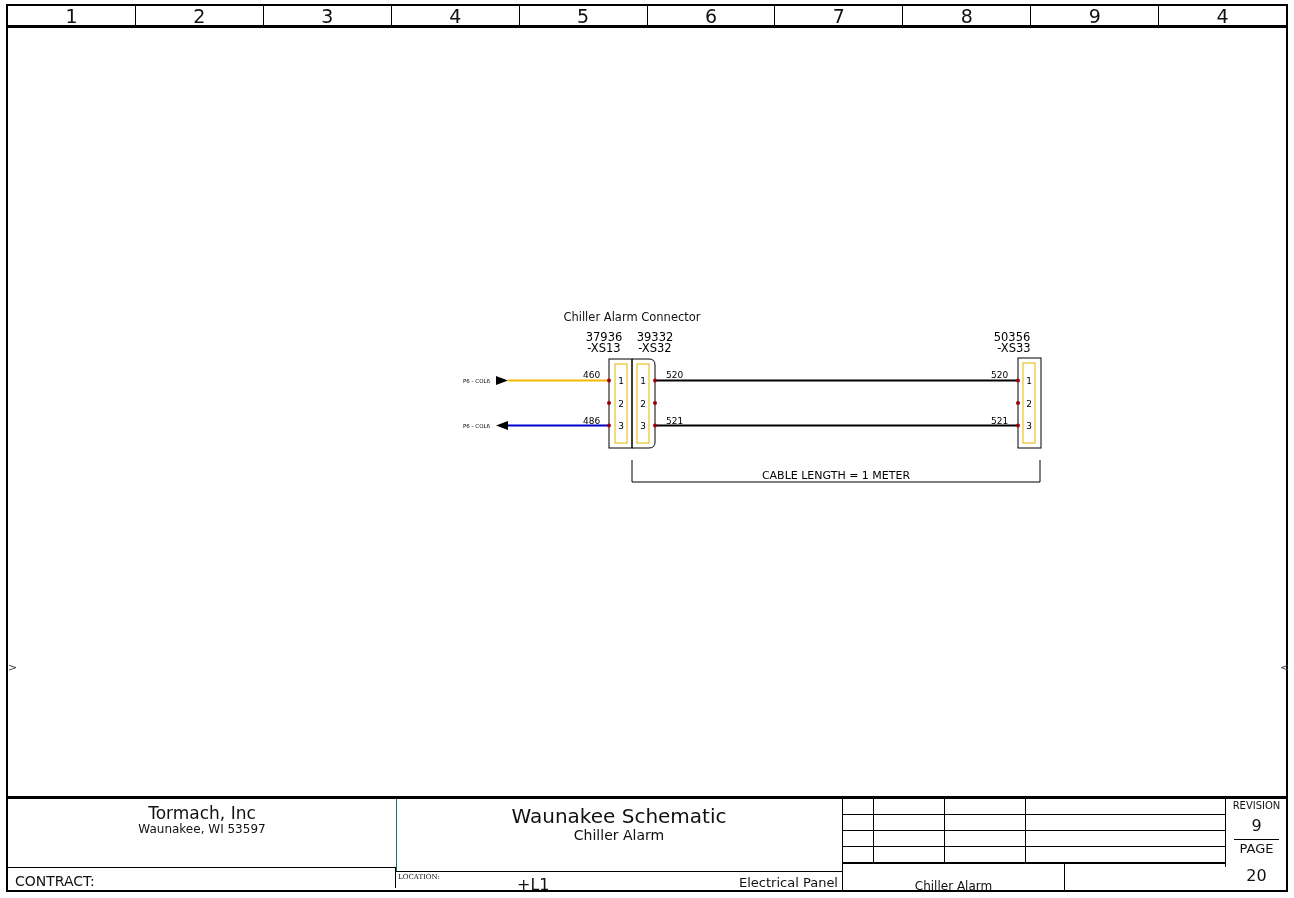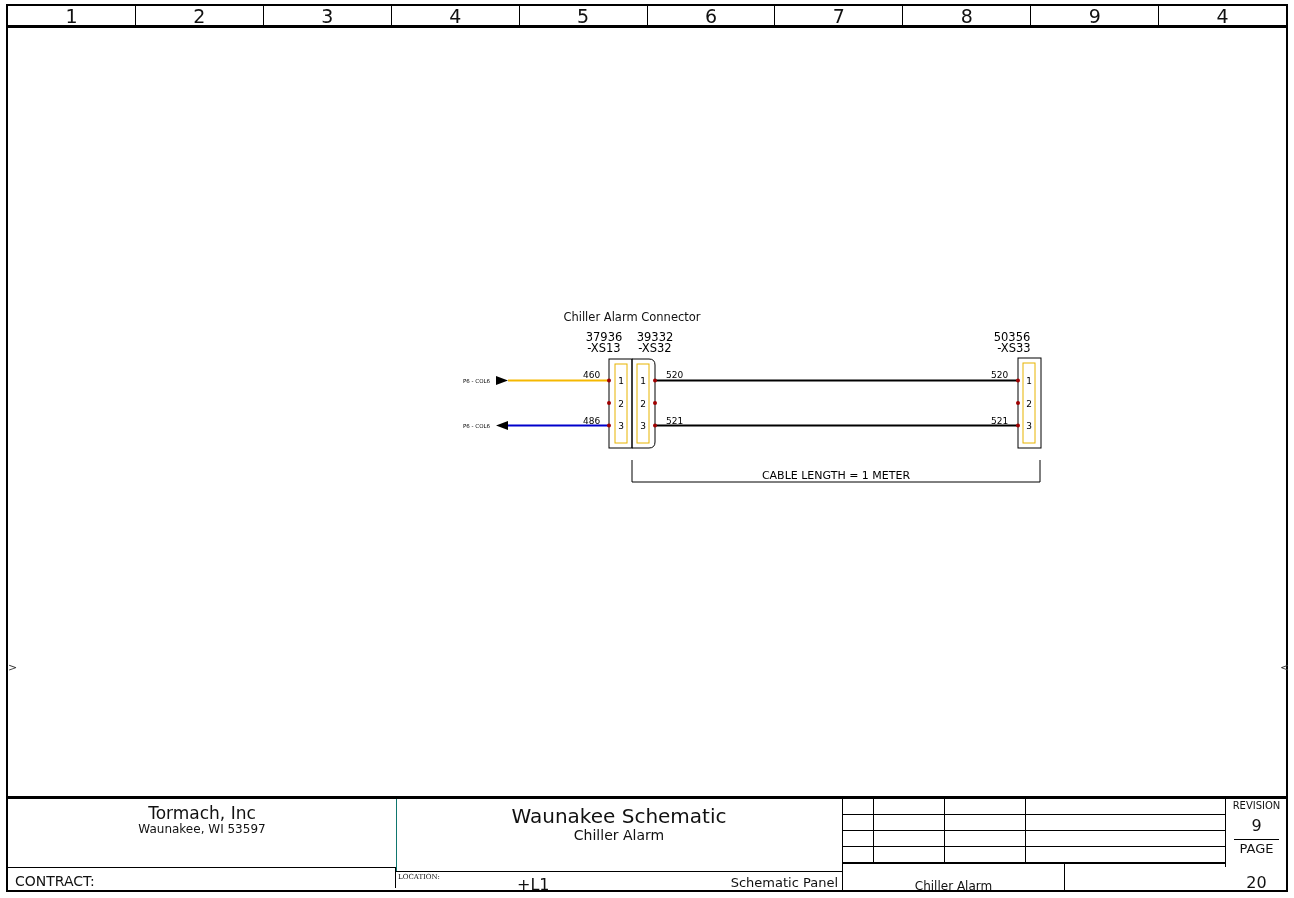--- a/index.html
+++ b/index.html
@@ -42,21 +42,21 @@
                border-top: 1px solid #000; box-sizing: border-box; }
   .tb-bottom .c1 { position: absolute; left: 0; top: 0; width: 222px; height: 28px;
                    border-right: 1px solid #000; text-align: center; font-size: 12px;
                    line-height: 12px; padding-top: 16px; box-sizing: border-box; }
   .tb-rev { position: absolute; left: 1217px; top: 0; width: 61px; height: 68px;
             border-left: 1px solid #000; text-align: center; }
   .tb-rev .lbl { font-size: 10px; margin-top: 1px; }
   .tb-rev .val { font-size: 16px; margin-top: 5px; }
   .tb-rev .div { border-top: 1px solid #000; margin: 4px 8px 0 8px; }
   .tb-rev .lbl2 { font-size: 13px; margin-top: 1px; }
-  .tb-rev .val2 { font-size: 16px; margin-top: 17px; }
+  .tb-rev .val2 { font-size: 16px; margin-top: 10px; }
 </style>
 </head>
 <body>
 
 <div class="frame"></div>
 
 <div class="colbar">
   <div class="cell">1</div>
   <div class="cell">2</div>
   <div class="cell">3</div>
@@ -159,21 +159,21 @@
   <div class="tb-contract">
     <span>CONTRACT:</span>
   </div>
   <div class="tb-title">
     <div class="main">Waunakee Schematic</div>
     <div class="sub">Chiller Alarm</div>
   </div>
   <div class="tb-loc">
     <span class="lbl">LOCATION:</span>
     <span class="val">+L1</span>
-    <span class="panel">Schematic Panel</span>
+    <span class="panel">Electrical Panel</span>
   </div>
   <div class="tb-grid">
     <table>
       <tbody>
           <tr>
             <td style="width:30px"></td>
             <td style="width:70px"></td>
             <td style="width:80px"></td>
             <td></td>
           </tr>

